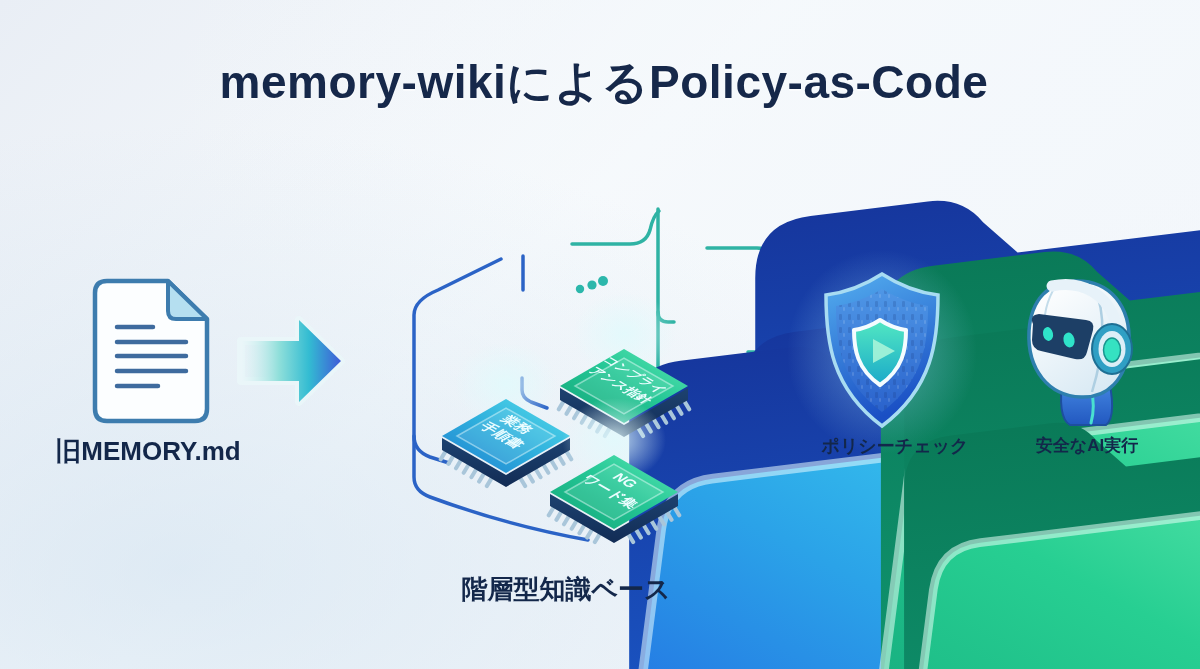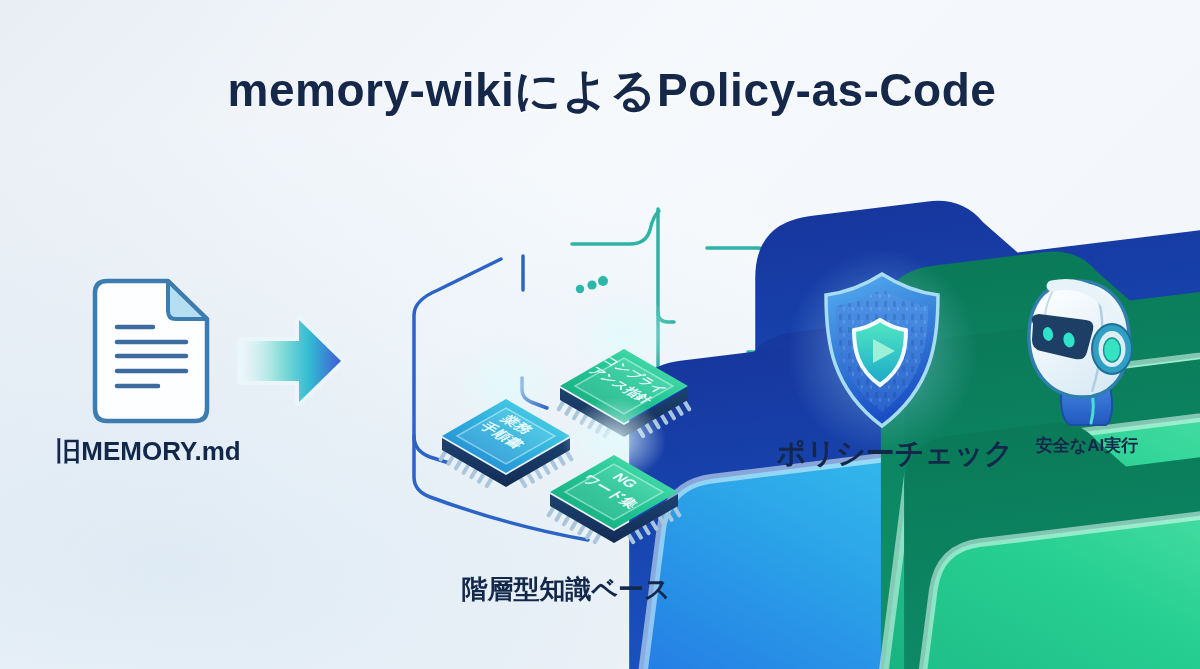--- a/index.html
+++ b/index.html
@@ -6,30 +6,30 @@
   .stage{
     position:relative;width:1200px;height:669px;overflow:hidden;
     font-family:"Liberation Sans", sans-serif;
     background:
       radial-gradient(ellipse at 15% 85%, rgba(203,222,238,0.55), rgba(203,222,238,0) 55%),
       radial-gradient(ellipse at 85% 15%, rgba(244,248,252,0.9), rgba(244,248,252,0) 60%),
       linear-gradient(135deg,#e9eef5 0%,#f7fafc 42%,#edf2f8 100%);
   }
   .page-title{
     position:absolute;left:50%;top:48px;transform:translateX(-50%);
-    margin:12px;font-size:46px;font-weight:800;color:#16284a;letter-spacing:.5px;
+    margin:4px;font-size:46px;font-weight:800;color:#16284a;letter-spacing:.5px;
     white-space:nowrap;text-shadow:0 2px 1px rgba(255,255,255,0.6);
   }
   .nodeLabel{
     position:absolute;transform:translateX(-50%);
     font-weight:800;color:#13274a;white-space:nowrap;
   }
   .lbl-src{left:148px;top:434px;font-size:26px;}
   .lbl-kb{left:566px;top:572px;font-size:26px;}
-  .lbl-policy{left:895px;top:434px;font-size:29px;text-align:center;}
+  .lbl-policy{left:895px;top:434px;font-size:18px;text-align:center;}
   .lbl-ai{left:1087px;top:434px;font-size:17px;}
   svg.art{position:absolute;left:0;top:0;}
   .chipLabel{font-family:"Liberation Sans",sans-serif;font-weight:700;fill:#ecfdff;}
 </style>
 </head>
 <body>
 
 <div class="stage">
 
 <svg class="art" width="1200" height="669" viewBox="0 0 1200 669">

